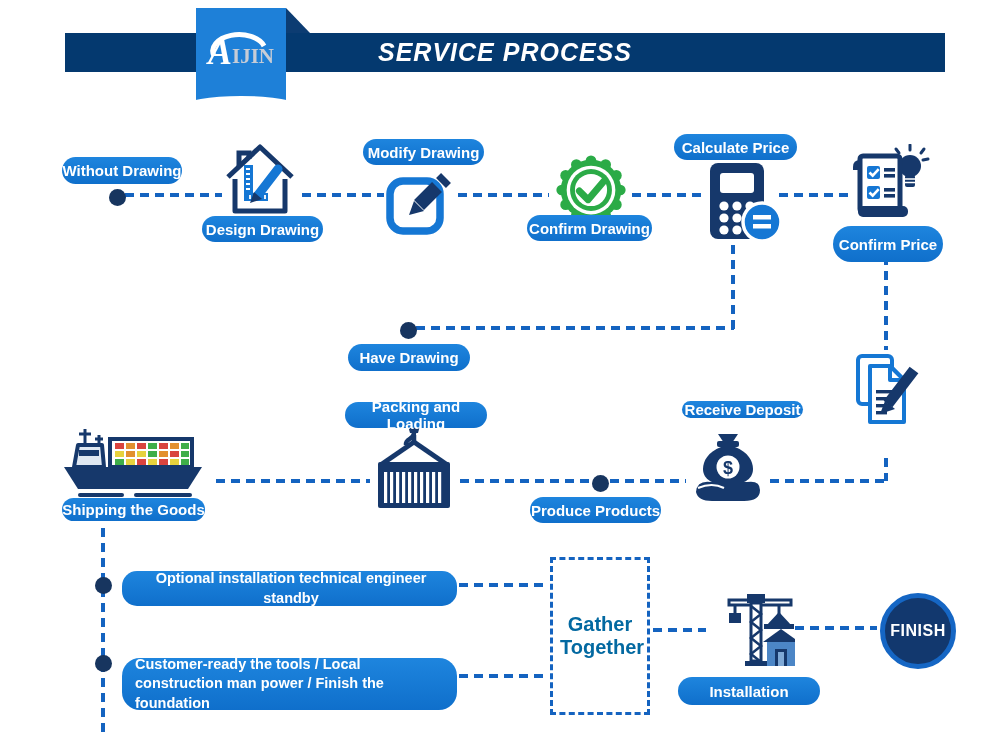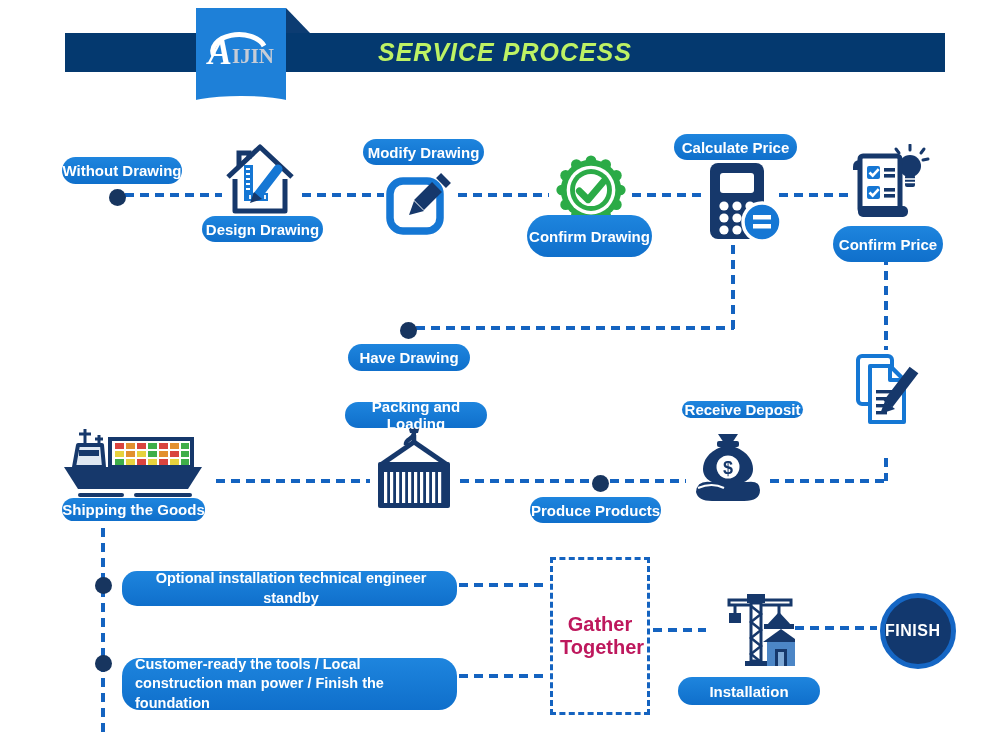--- a/index.html
+++ b/index.html
@@ -1,21 +1,21 @@
 <!DOCTYPE html>
 <html><head>
 <meta charset="utf-8">
 <style>
   html,body{margin:0;padding:0;background:#fff;}
   .stage{position:relative;width:1000px;height:755px;background:#ffffff;overflow:hidden;
          font-family:"Liberation Sans",sans-serif;}
   
   .header-bar{position:absolute;left:65px;top:33px;width:880px;height:39px;background:#04396f;
               display:flex;align-items:center;justify-content:center;}
-  .header-title{color:#bef264;font-style:italic;font-weight:800;font-size:25px;letter-spacing:1px;}
+  .header-title{color:#ffffff;font-style:italic;font-weight:800;font-size:25px;letter-spacing:1px;}
   .ribbon{position:absolute;left:196px;top:8px;width:90px;height:97px;background:#1e80d8;z-index:5;}
   .ribbon-fold{position:absolute;left:286px;top:8px;width:24px;height:25px;background:#0c3c72;
                clip-path:polygon(0 0,100% 100%,0 100%);z-index:4;}
   .ribbon-curve{position:absolute;left:184px;top:96px;width:114px;height:20px;background:#fff;
                 border-radius:50%;z-index:6;}
   .logo-svg{position:absolute;left:202px;top:22px;z-index:7;}
   
   .pill{position:absolute;background:linear-gradient(180deg,#1e85de,#0f6fcb);color:#fff;
         font-weight:700;display:flex;align-items:center;justify-content:center;
         border-radius:999px;font-size:15px;text-align:center;z-index:3;}
@@ -26,25 +26,25 @@
   .hdash{position:absolute;height:4px;z-index:1;
          background:repeating-linear-gradient(90deg,#1463c0 0 9px,transparent 9px 15px);}
   .vdash{position:absolute;width:4px;z-index:1;
          background:repeating-linear-gradient(180deg,#1463c0 0 9px,transparent 9px 15px);}
   .dot{position:absolute;width:17px;height:17px;border-radius:50%;background:#17355f;z-index:2;}
   .icon{position:absolute;z-index:2;}
   
   .gather-box{position:absolute;left:550px;top:557px;width:100px;height:158px;
               border:3px dashed #1463c0;box-sizing:border-box;display:flex;
               align-items:center;justify-content:center;z-index:2;background:#fff;}
-  .gather-text{color:#be185d;font-weight:800;font-size:20px;text-align:center;line-height:1.15;width:80px;}
+  .gather-text{color:#0369a1;font-weight:800;font-size:20px;text-align:center;line-height:1.15;width:80px;}
   
   .finish-circle{position:absolute;left:880px;top:593px;width:76px;height:76px;border-radius:50%;
                  background:#12386e;border:5px solid #1566c4;box-sizing:border-box;
-                 display:flex;align-items:center;justify-content:flex-start;z-index:3;}
+                 display:flex;align-items:center;justify-content:center;z-index:3;}
   .finish-text{color:#fff;font-weight:800;font-size:16px;letter-spacing:.5px;}
 </style>
 </head>
 <body>
 
 <div class="stage">
 
   <div class="header-bar">
     <span class="header-title">SERVICE PROCESS</span>
   </div>
@@ -106,21 +106,21 @@
       <circle cx="40" cy="10" r="5.5"></circle>
         <circle cx="55" cy="14" r="5.5"></circle>
         <circle cx="66" cy="25" r="5.5"></circle>
       <circle cx="40" cy="40" r="31"></circle>
     </g>
     <circle cx="40" cy="40" r="25" fill="#ffffff"></circle>
     <circle cx="40" cy="40" r="21.5" fill="#2bab47"></circle>
     <circle cx="40" cy="40" r="16.5" fill="#ffffff"></circle>
     <path d="M28 41 L37 50 L54 30" stroke="#2bab47" stroke-width="7" fill="none" stroke-linecap="round" stroke-linejoin="round"></path>
   </svg>
-  <div class="pill" style="left:527px;top:215px;width:125px;height:42px;">
+  <div class="pill" style="left:527px;top:215px;width:125px;height:26px;">
     <span>Confirm Drawing</span>
   </div>
 
   <div class="hdash" style="left:632px;top:193px;width:69px;"></div>
 
   <div class="pill" style="left:674px;top:134px;width:123px;height:26px;">
     <span>Calculate Price</span>
   </div>
 
   <svg class="icon" style="left:700px;top:161px;" width="84" height="84" viewBox="0 0 84 84">

